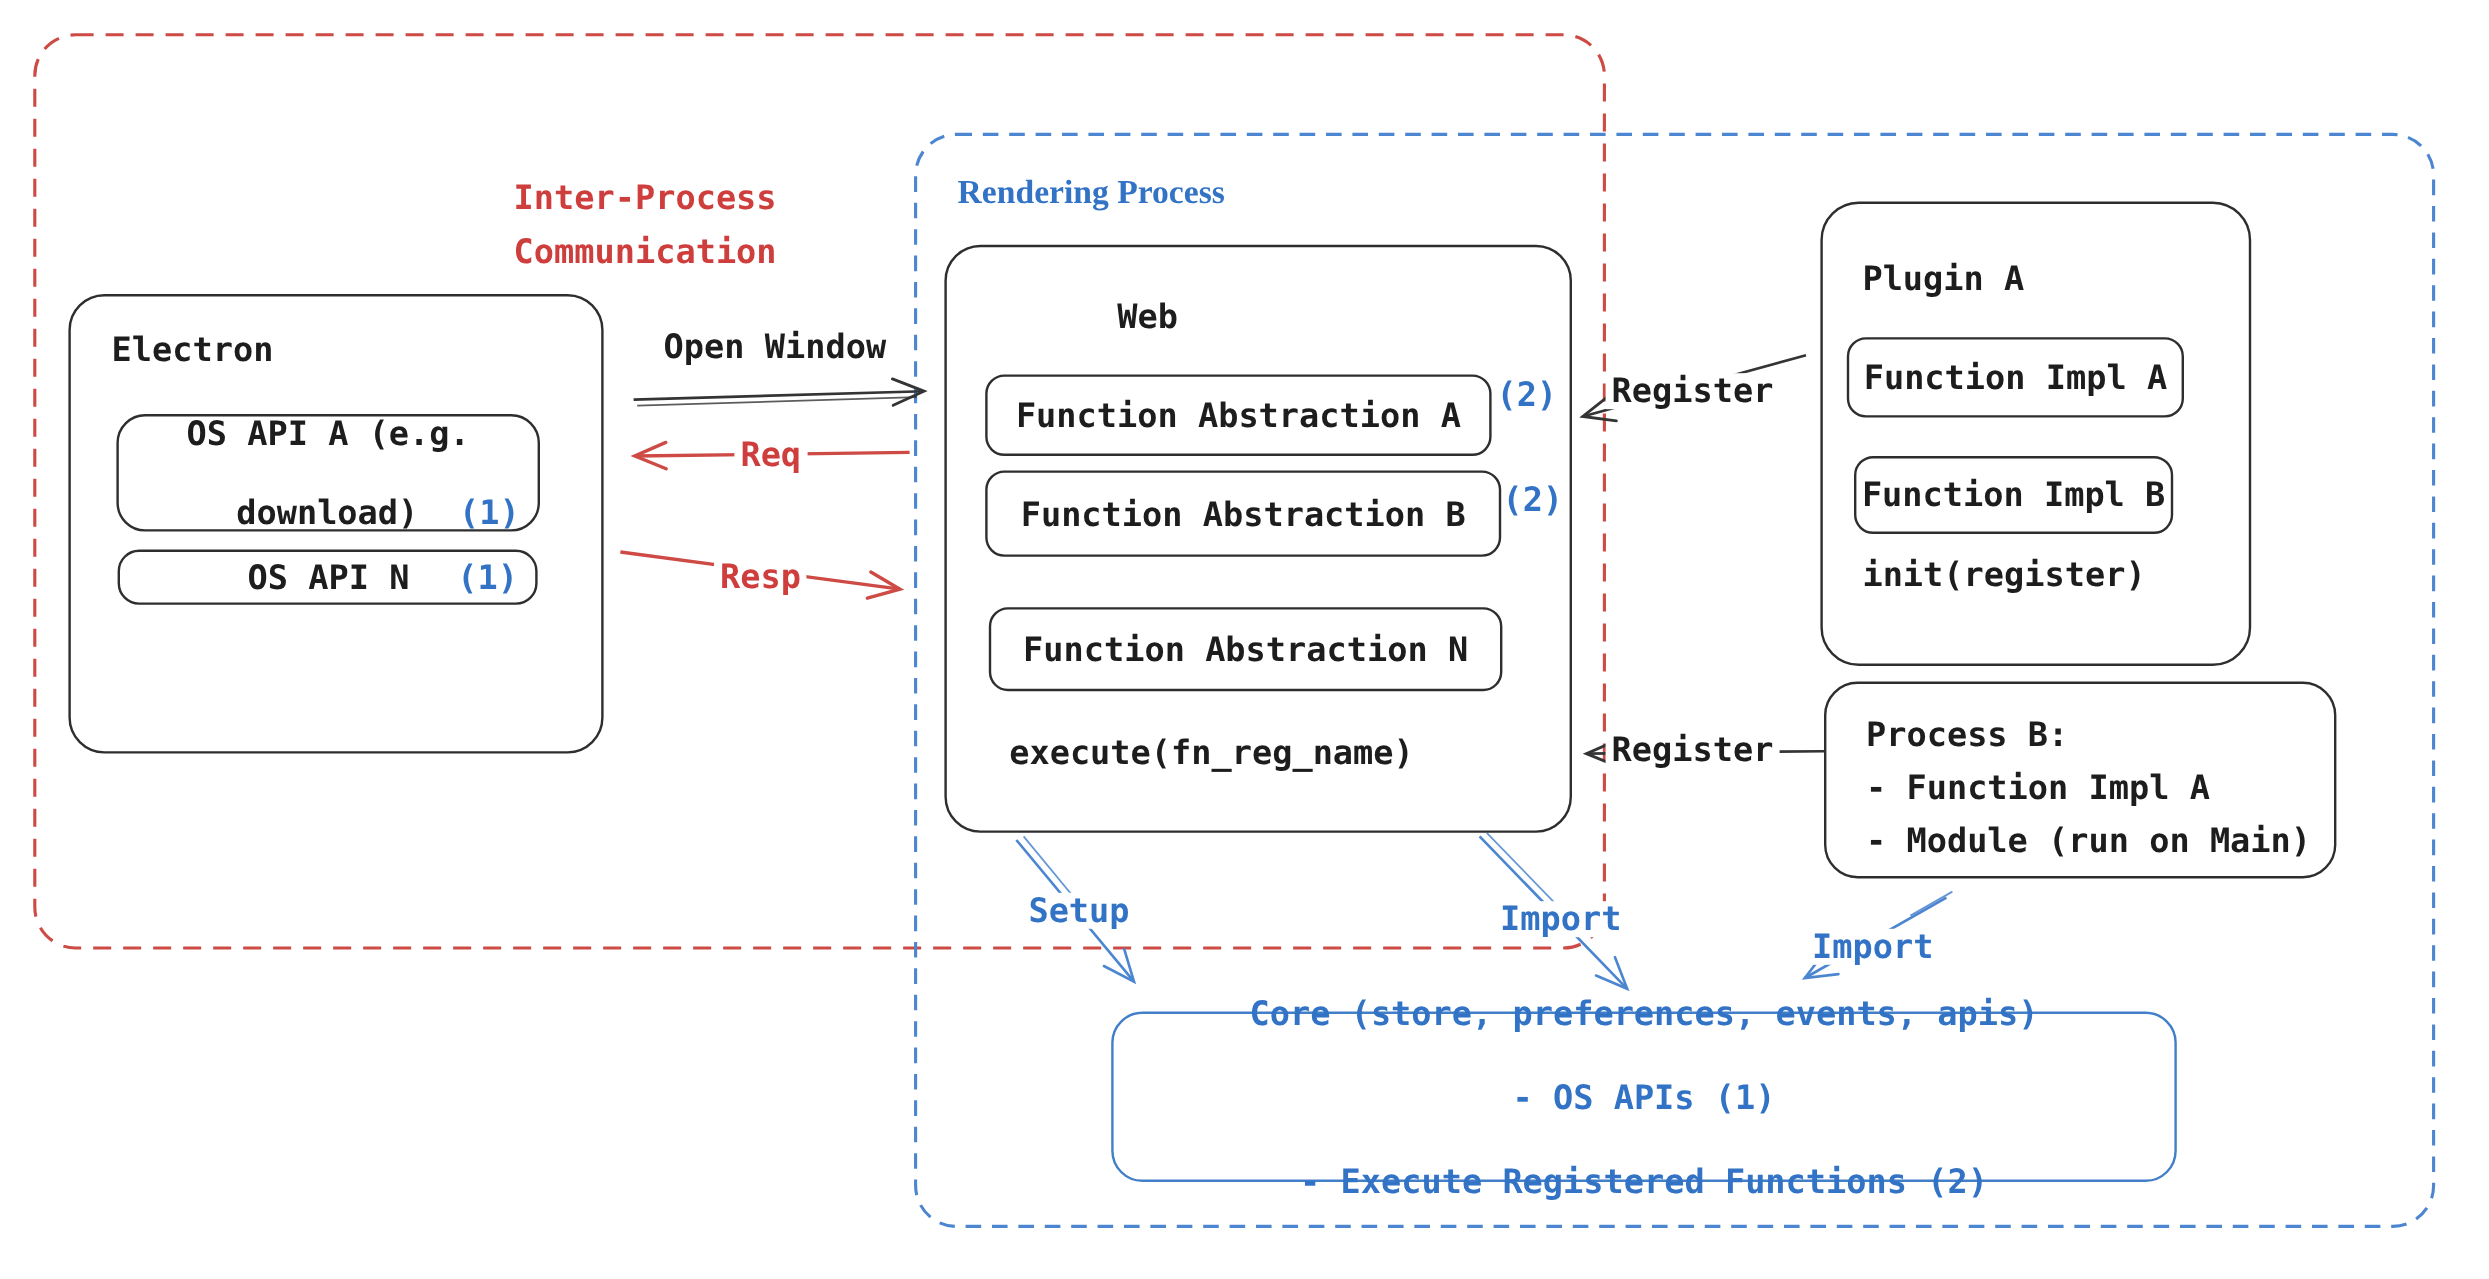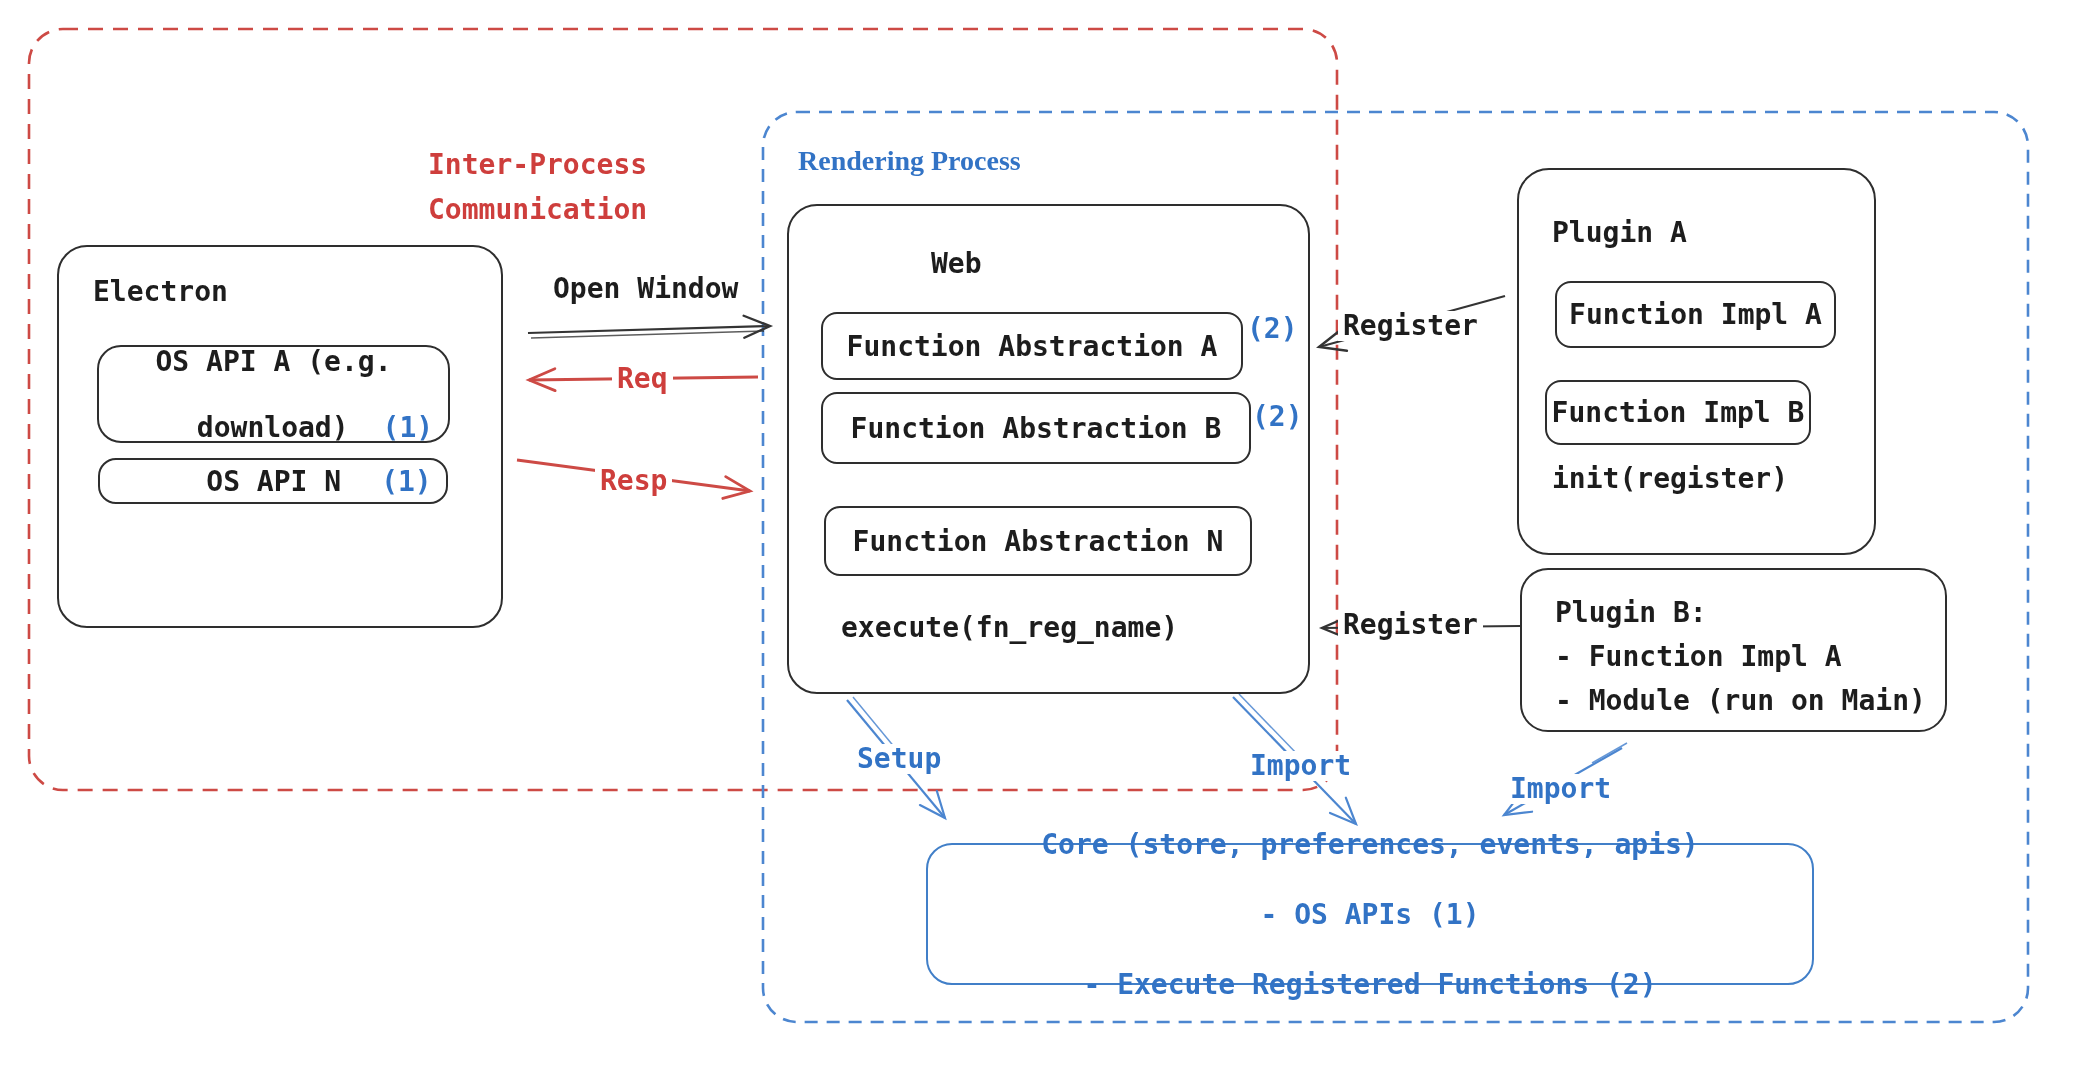--- a/index.html
+++ b/index.html
@@ -91,30 +91,30 @@
   <div class="txt blue" style="left:1252px; top:402px; line-height:30px;">(2)</div>
 
   <div class="box ctr" style="left:824px; top:506px; width:428px; height:70px; border-radius:16px;">
     <span>Function Abstraction N</span>
   </div>
 
   <div class="txt" style="left:841px; top:611px;">execute(fn_reg_name)</div>
 
   <div class="box" style="left:1517px; top:168px; width:359px; height:387px; border-radius:32px;"></div>
   <div class="txt" style="left:1552px; top:216px;">Plugin A</div>
-  <div class="box ctr" style="left:1539px; top:281px; width:281px; height:67px; border-radius:16px;margin-left:16px;">
+  <div class="box ctr" style="left:1539px; top:281px; width:281px; height:67px; border-radius:16px;">
     <span>Function Impl A</span>
   </div>
   <div class="box ctr" style="left:1545px; top:380px; width:266px; height:65px; border-radius:16px;">
     <span>Function Impl B</span>
   </div>
   <div class="txt" style="left:1552px; top:462px;">init(register)</div>
 
   <div class="box" style="left:1520px; top:568px; width:427px; height:164px; border-radius:28px;"></div>
-  <div class="txt" style="left:1555px; top:591px; line-height:44px;"><span>Plugin B:</span><br><span>- Function Impl A</span><br><span>- Module (run on Main)</span></div>
+  <div class="txt" style="left:1555px; top:591px; line-height:44px;"><span>Process B:</span><br><span>- Function Impl A</span><br><span>- Module (run on Main)</span></div>
 
   <div class="box blue ctr col" style="left:926px; top:830px; width:888px; height:142px; border-radius:26px; line-height:35px;margin-top:13px;">
     <div class="blue">Core (store, preferences, events, apis)</div>
     <div class="blue">- OS APIs (1)</div>
     <div class="blue">- Execute Registered Functions (2)</div>
   </div>
 
   <div class="lbl" style="left:548px; top:274px; background:transparent;">Open Window</div>
   <div class="lbl red" style="left:612px; top:364px;">Req</div>
   <div class="lbl red" style="left:595px; top:466px;">Resp</div>

